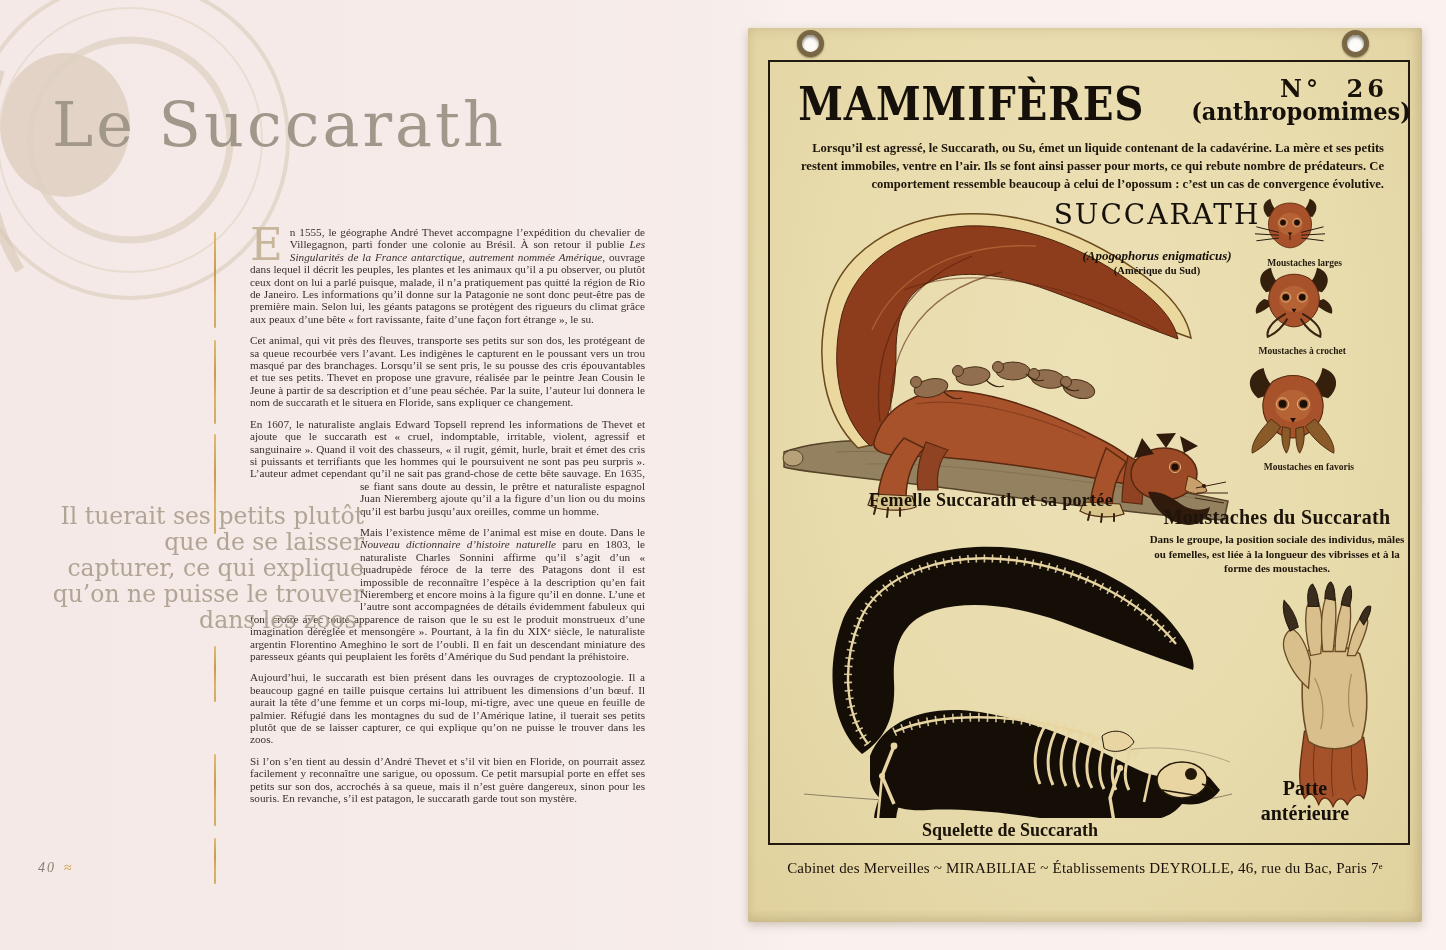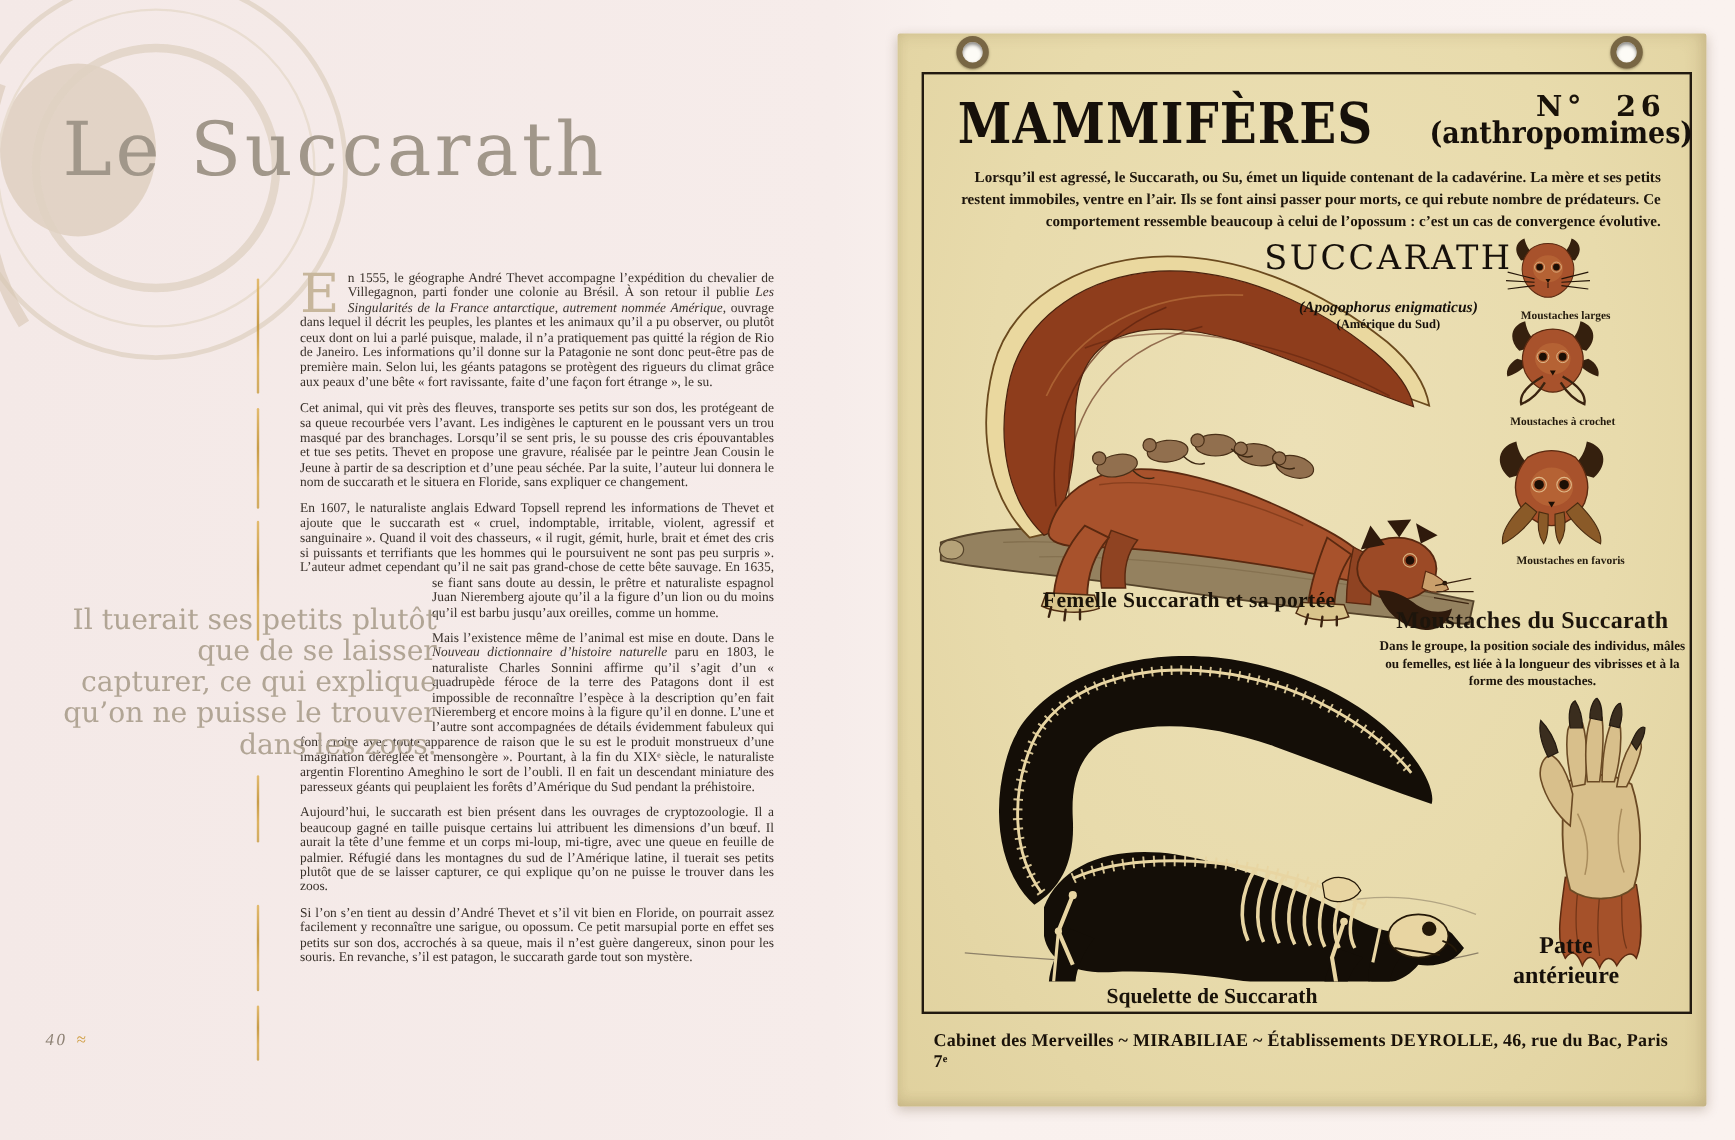--- a/index.html
+++ b/index.html
@@ -96,22 +96,22 @@
   .skeleton-caption {
     position:absolute; left:80px; top:758px; width:320px; text-align:center;
     font-size:18px; font-weight:bold; color:#1a1309;
   }
   .paw-illu { position:absolute; left:494px; top:518px; }
   .paw-caption {
     position:absolute; left:470px; top:694px; width:130px; text-align:center;
     font-size:20px; font-weight:bold; line-height:1.25; color:#16100a;margin-top:20px;
   }
   .plate-footer {
-    position:absolute; left:30px; top:832px; width:614px; text-align:left;
-    font-size:15px; font-weight:bold; color:#1a1209; letter-spacing:.2px;
+    position:absolute; left:30px; top:832px; width:614px; text-align:center;
+    font-size:15px; font-weight:normal; color:#1a1209; letter-spacing:.2px;
   }
 </style>
 </head>
 <body>
 
 <div class="spread">
 
   <div class="left-page">
 
     <svg class="watermark" width="400" height="420" viewBox="0 0 400 420">

